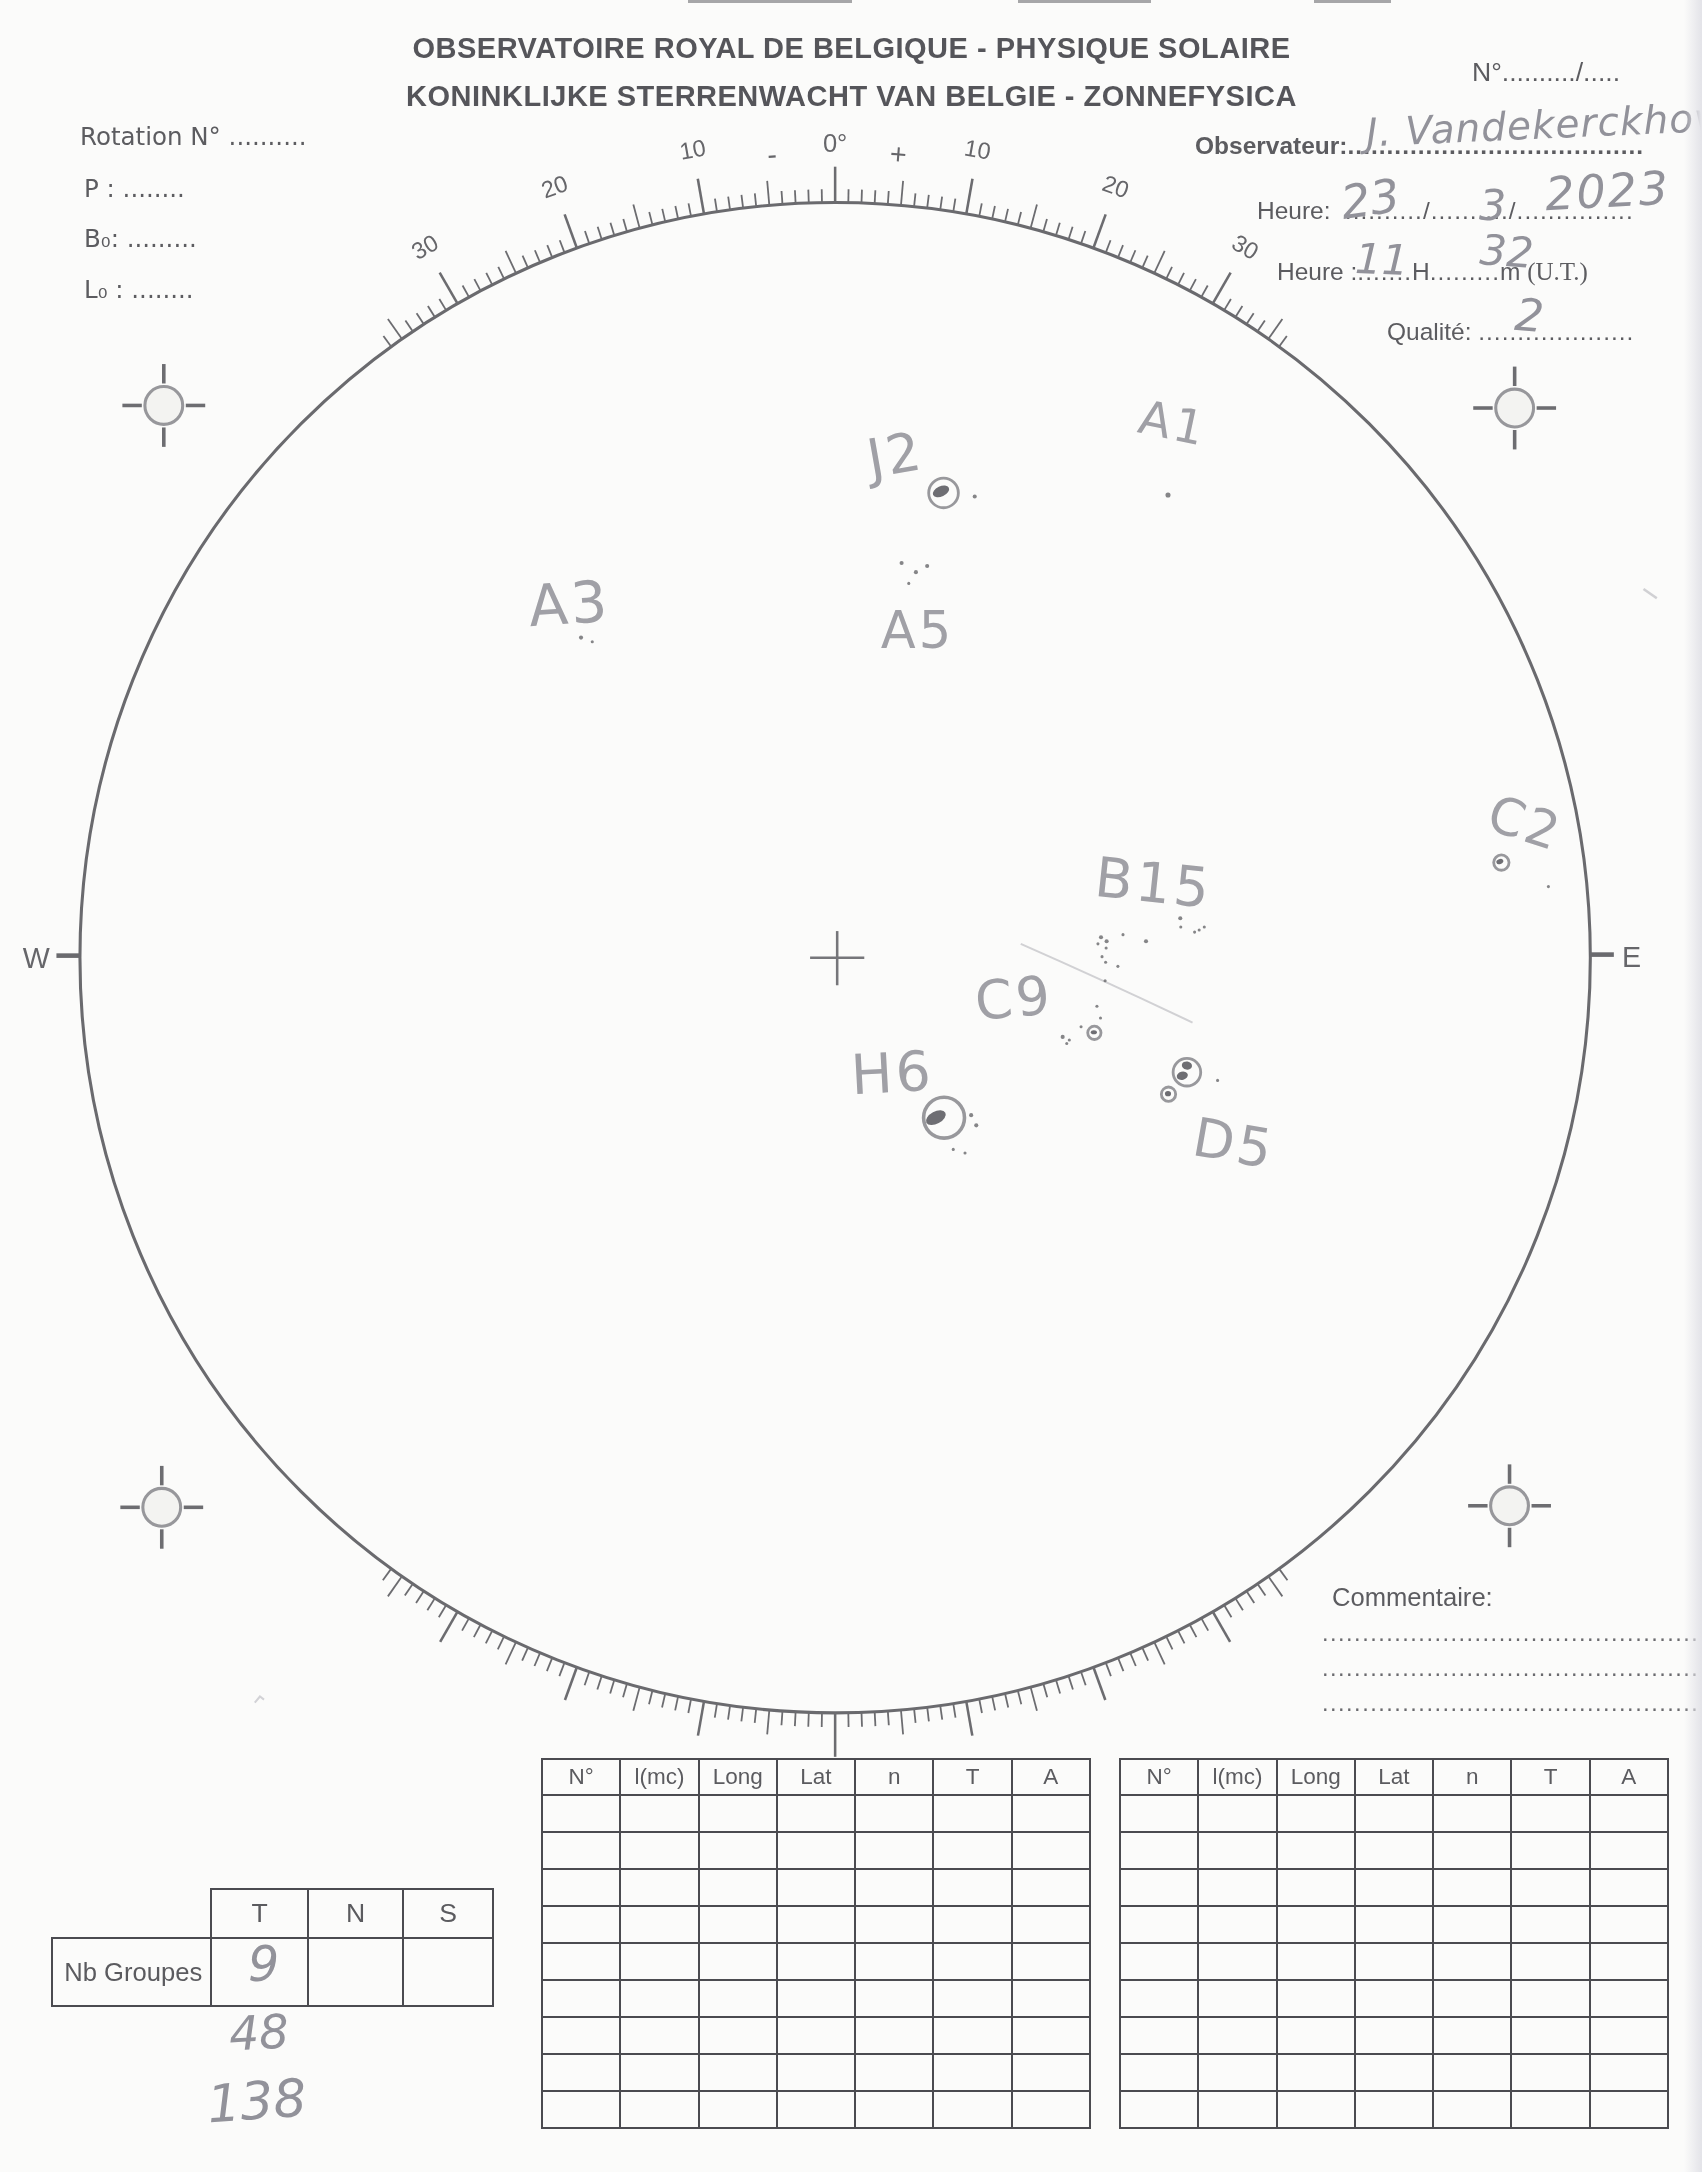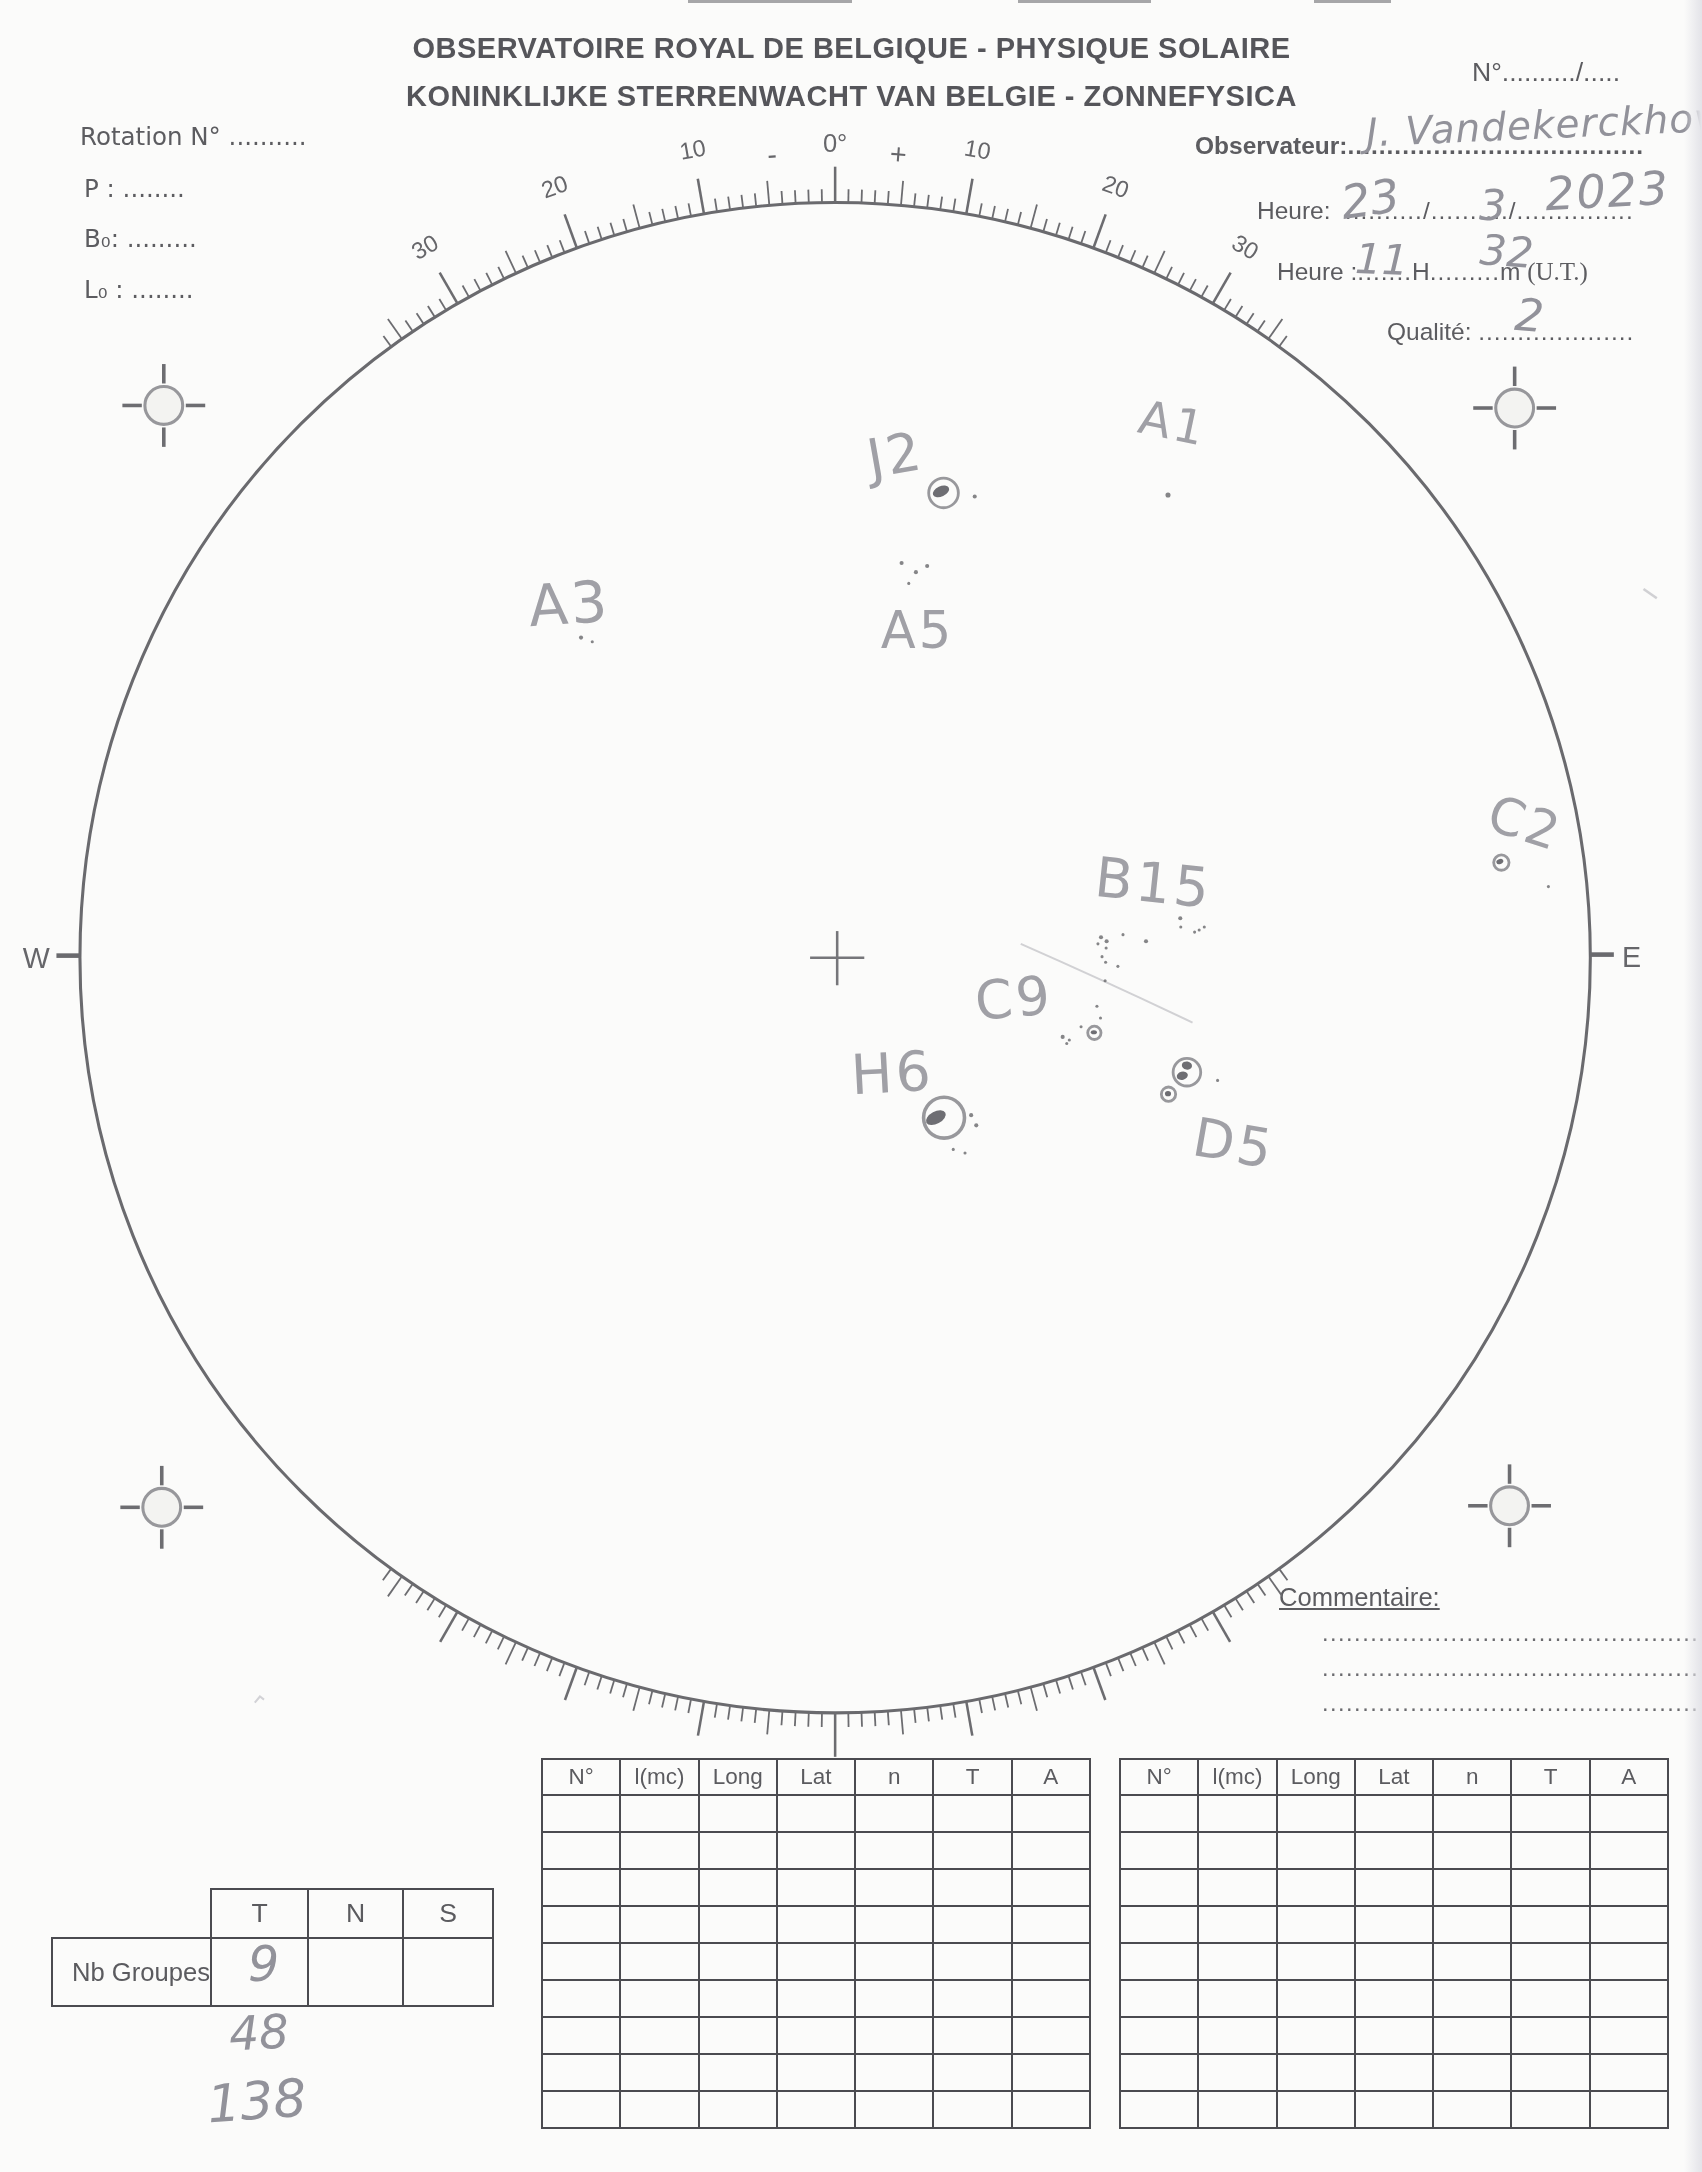--- a/index.html
+++ b/index.html
@@ -22,21 +22,21 @@
   .dtable{position:absolute;border-collapse:collapse;table-layout:fixed;z-index:3;}
   .dtable th,.dtable td{border:2px solid #4b4b50;padding:0;}
   .dtable th{height:34px;font-size:22.5px;font-weight:400;color:#5b5b5f;}
   .dtable td{height:35px;}
   
   .sum{position:absolute;left:51px;top:1888px;border-collapse:collapse;z-index:3;}
   .sum th,.sum td{border:2px solid #4b4b50;padding:0;}
   .sum th.blank{border:none;background:transparent;}
   .sum th{height:47px;font-size:26.6px;font-weight:400;color:#5b5b5f;}
   .sum td{height:66px;font-size:25.6px;}
-  .sum td.rowlab{text-align:right;padding-left:11.3px;color:#5b5b5f;}
+  .sum td.rowlab{text-align:left;padding-left:11.3px;color:#5b5b5f;}
   .dotline{letter-spacing:1px;}
   .comment-dots{position:absolute;font-size:23.5px;letter-spacing:1.5px;color:#6a6a6e;white-space:nowrap;}
   .edge-shadow{position:absolute;top:0;right:0;width:43px;height:2172px;z-index:8;
     background:linear-gradient(90deg, rgba(228,228,233,0) 0%, #e4e4e9 40%, #dcdce2 100%);}
   .topmark{position:absolute;background:#3f3f44;opacity:.45;z-index:9;}
 </style>
 </head>
 <body>
 
 <div class="page">
@@ -360,21 +360,21 @@
           <circle cx="2321" cy="2097" r="27" fill="none" stroke="#8d8d91" stroke-width="5.5" opacity="0.9"></circle>
           <ellipse cx="2321" cy="2084" rx="10" ry="8" fill="#55555a" opacity="0.85" transform="rotate(10 2321 2084)"></ellipse>
           <ellipse cx="2312" cy="2104" rx="11" ry="8" fill="#55555a" opacity="0.85" transform="rotate(-15 2312 2104)"></ellipse>
           <circle cx="2285" cy="2140" r="14" fill="none" stroke="#8d8d91" stroke-width="5.5" opacity="0.9"></circle>
           <ellipse cx="2284" cy="2139" rx="6" ry="5" fill="#55555a" opacity="0.85" transform="rotate(0 2284 2139)"></ellipse>
           <circle cx="2381" cy="2113" r="3" fill="#6a6a6e" opacity="0.82"></circle>
         </g>
       </g>
   </svg>
 
-  <div class="printed" style="left:1279px;top:1583px;font-size:25.6px;text-decoration:underline;">Commentaire:</div>
+  <div class="printed" style="left:1332px;top:1583px;font-size:25.6px;">Commentaire:</div>
   <div class="comment-dots" style="left:1322px;top:1620px;">......................................................</div>
   <div class="comment-dots" style="left:1322px;top:1655px;">......................................................</div>
   <div class="comment-dots" style="left:1322px;top:1690px;">......................................................</div>
 
   <table class="dtable" style="left:541px;top:1758px;width:550px;">
     <thead>
         <tr>
       <th>N°</th>
       <th>l(mc)</th>
       <th>Long</th>

